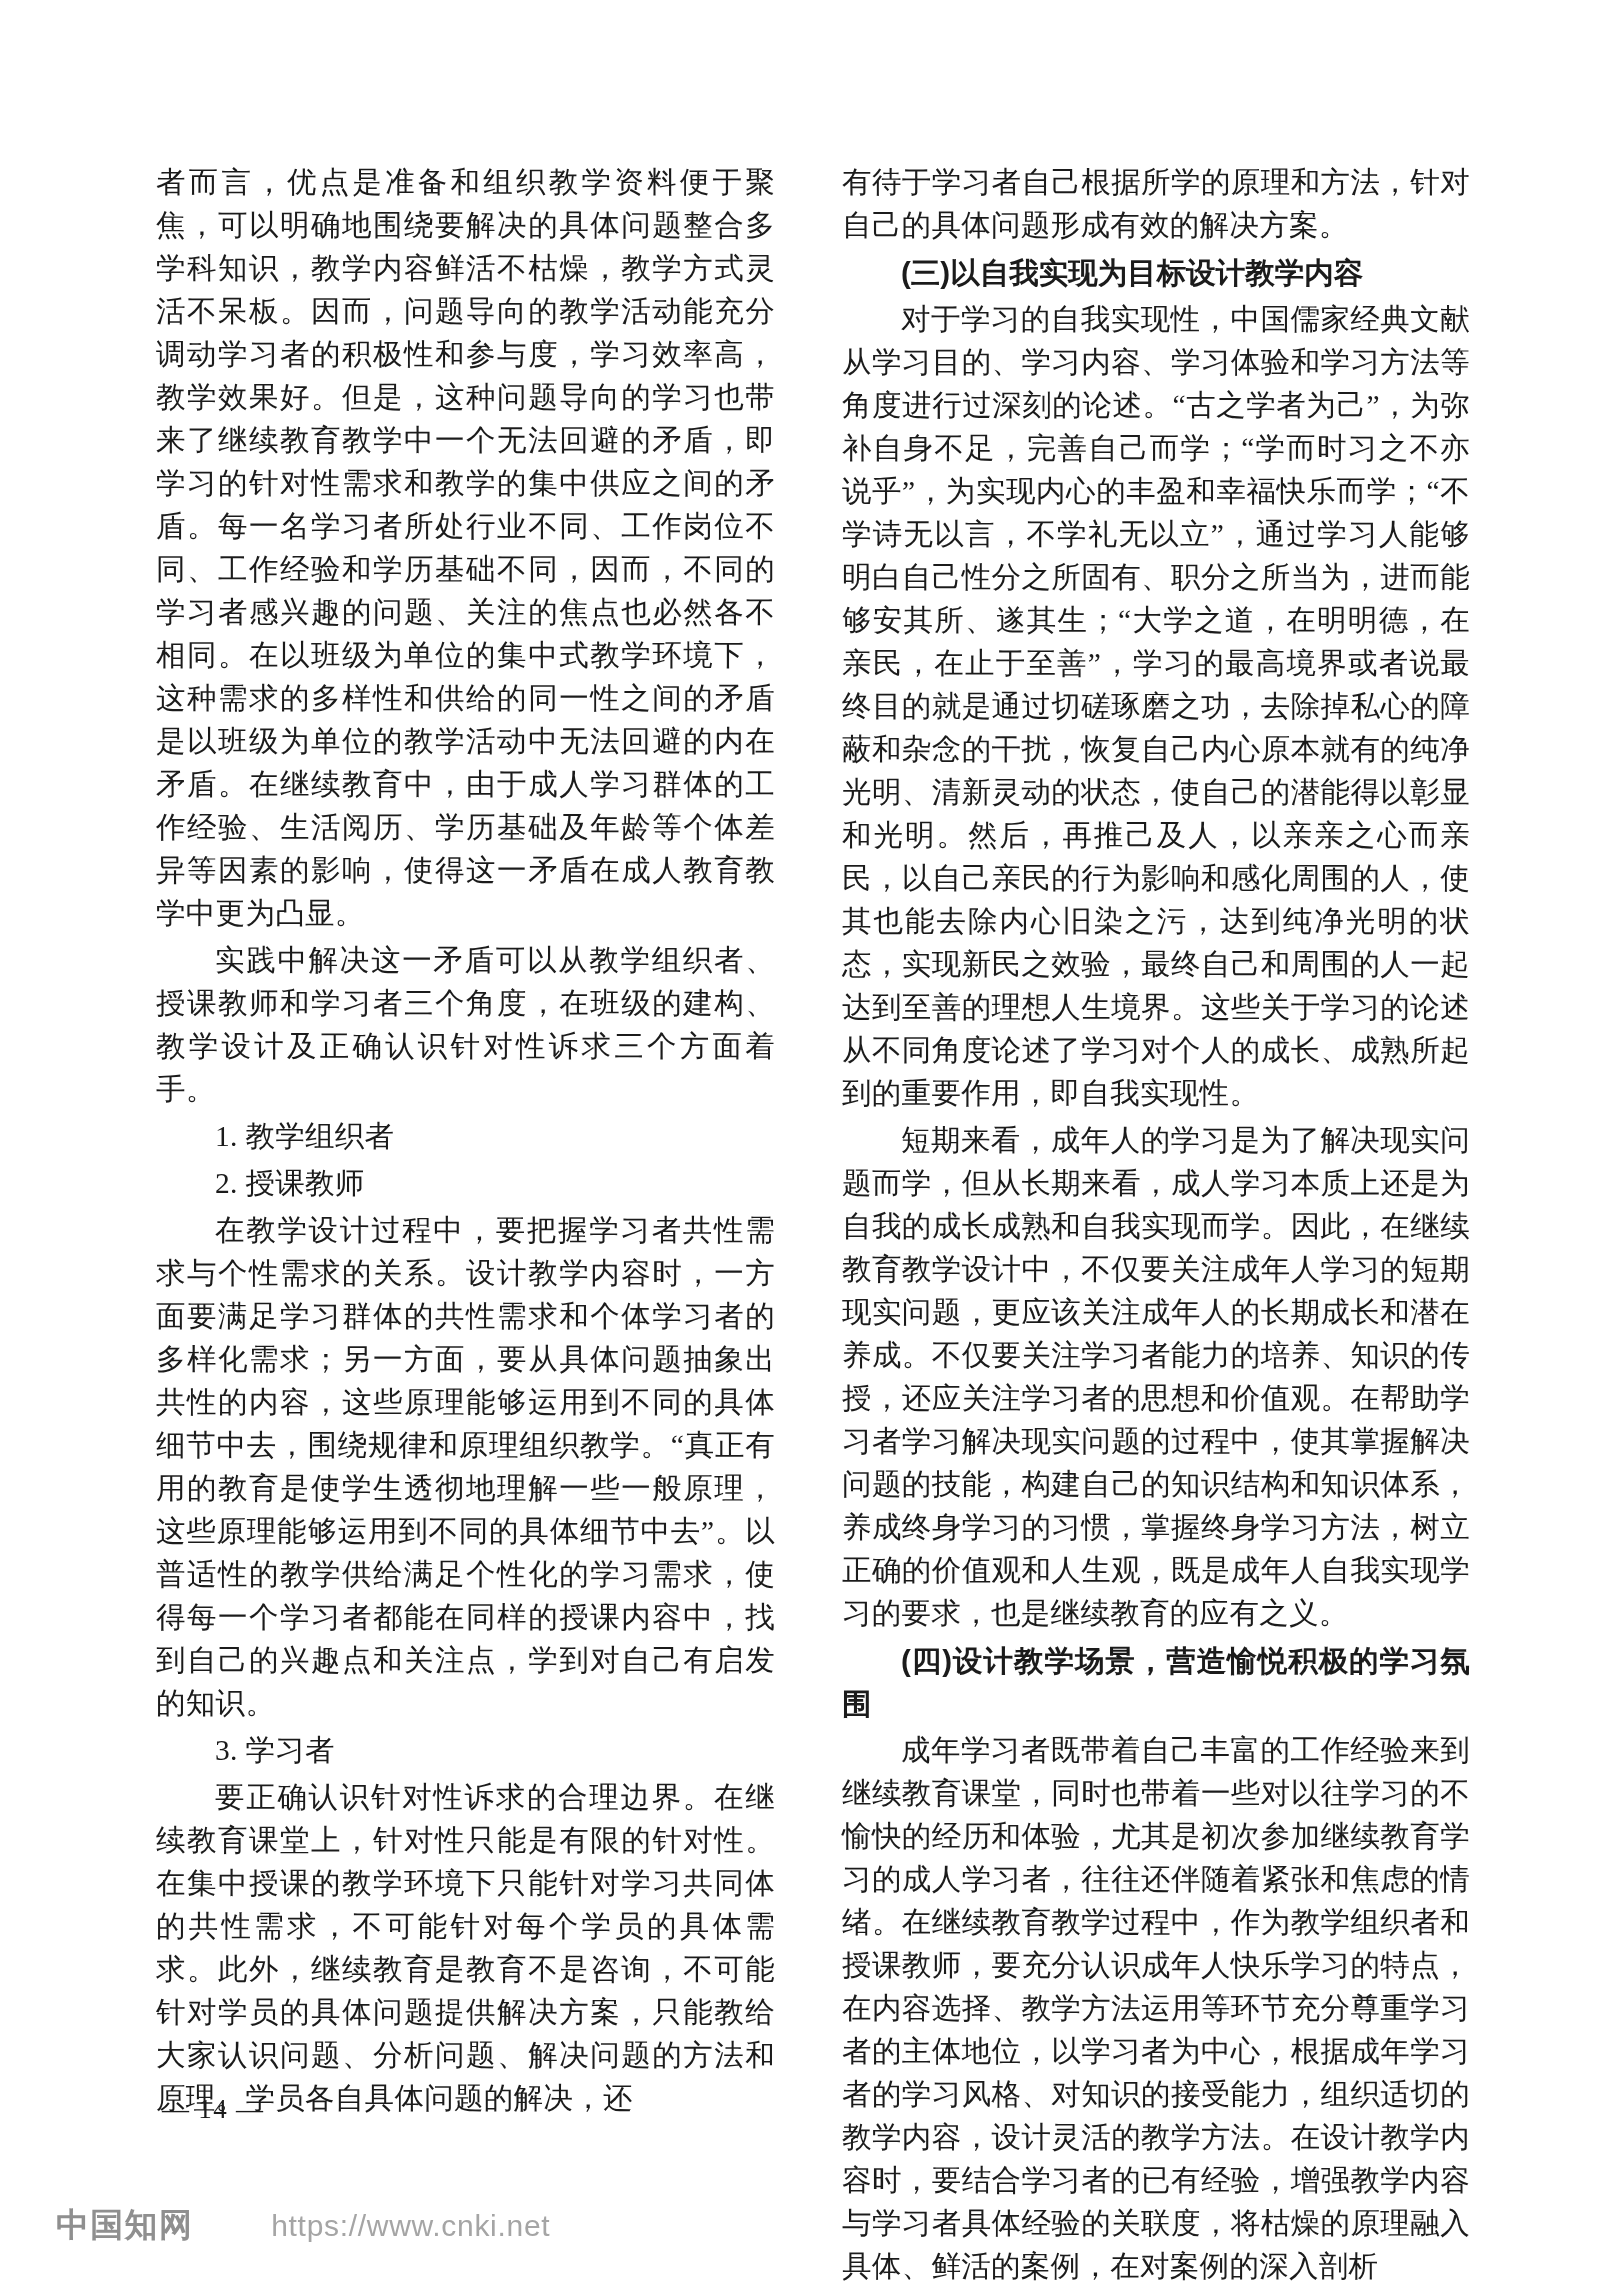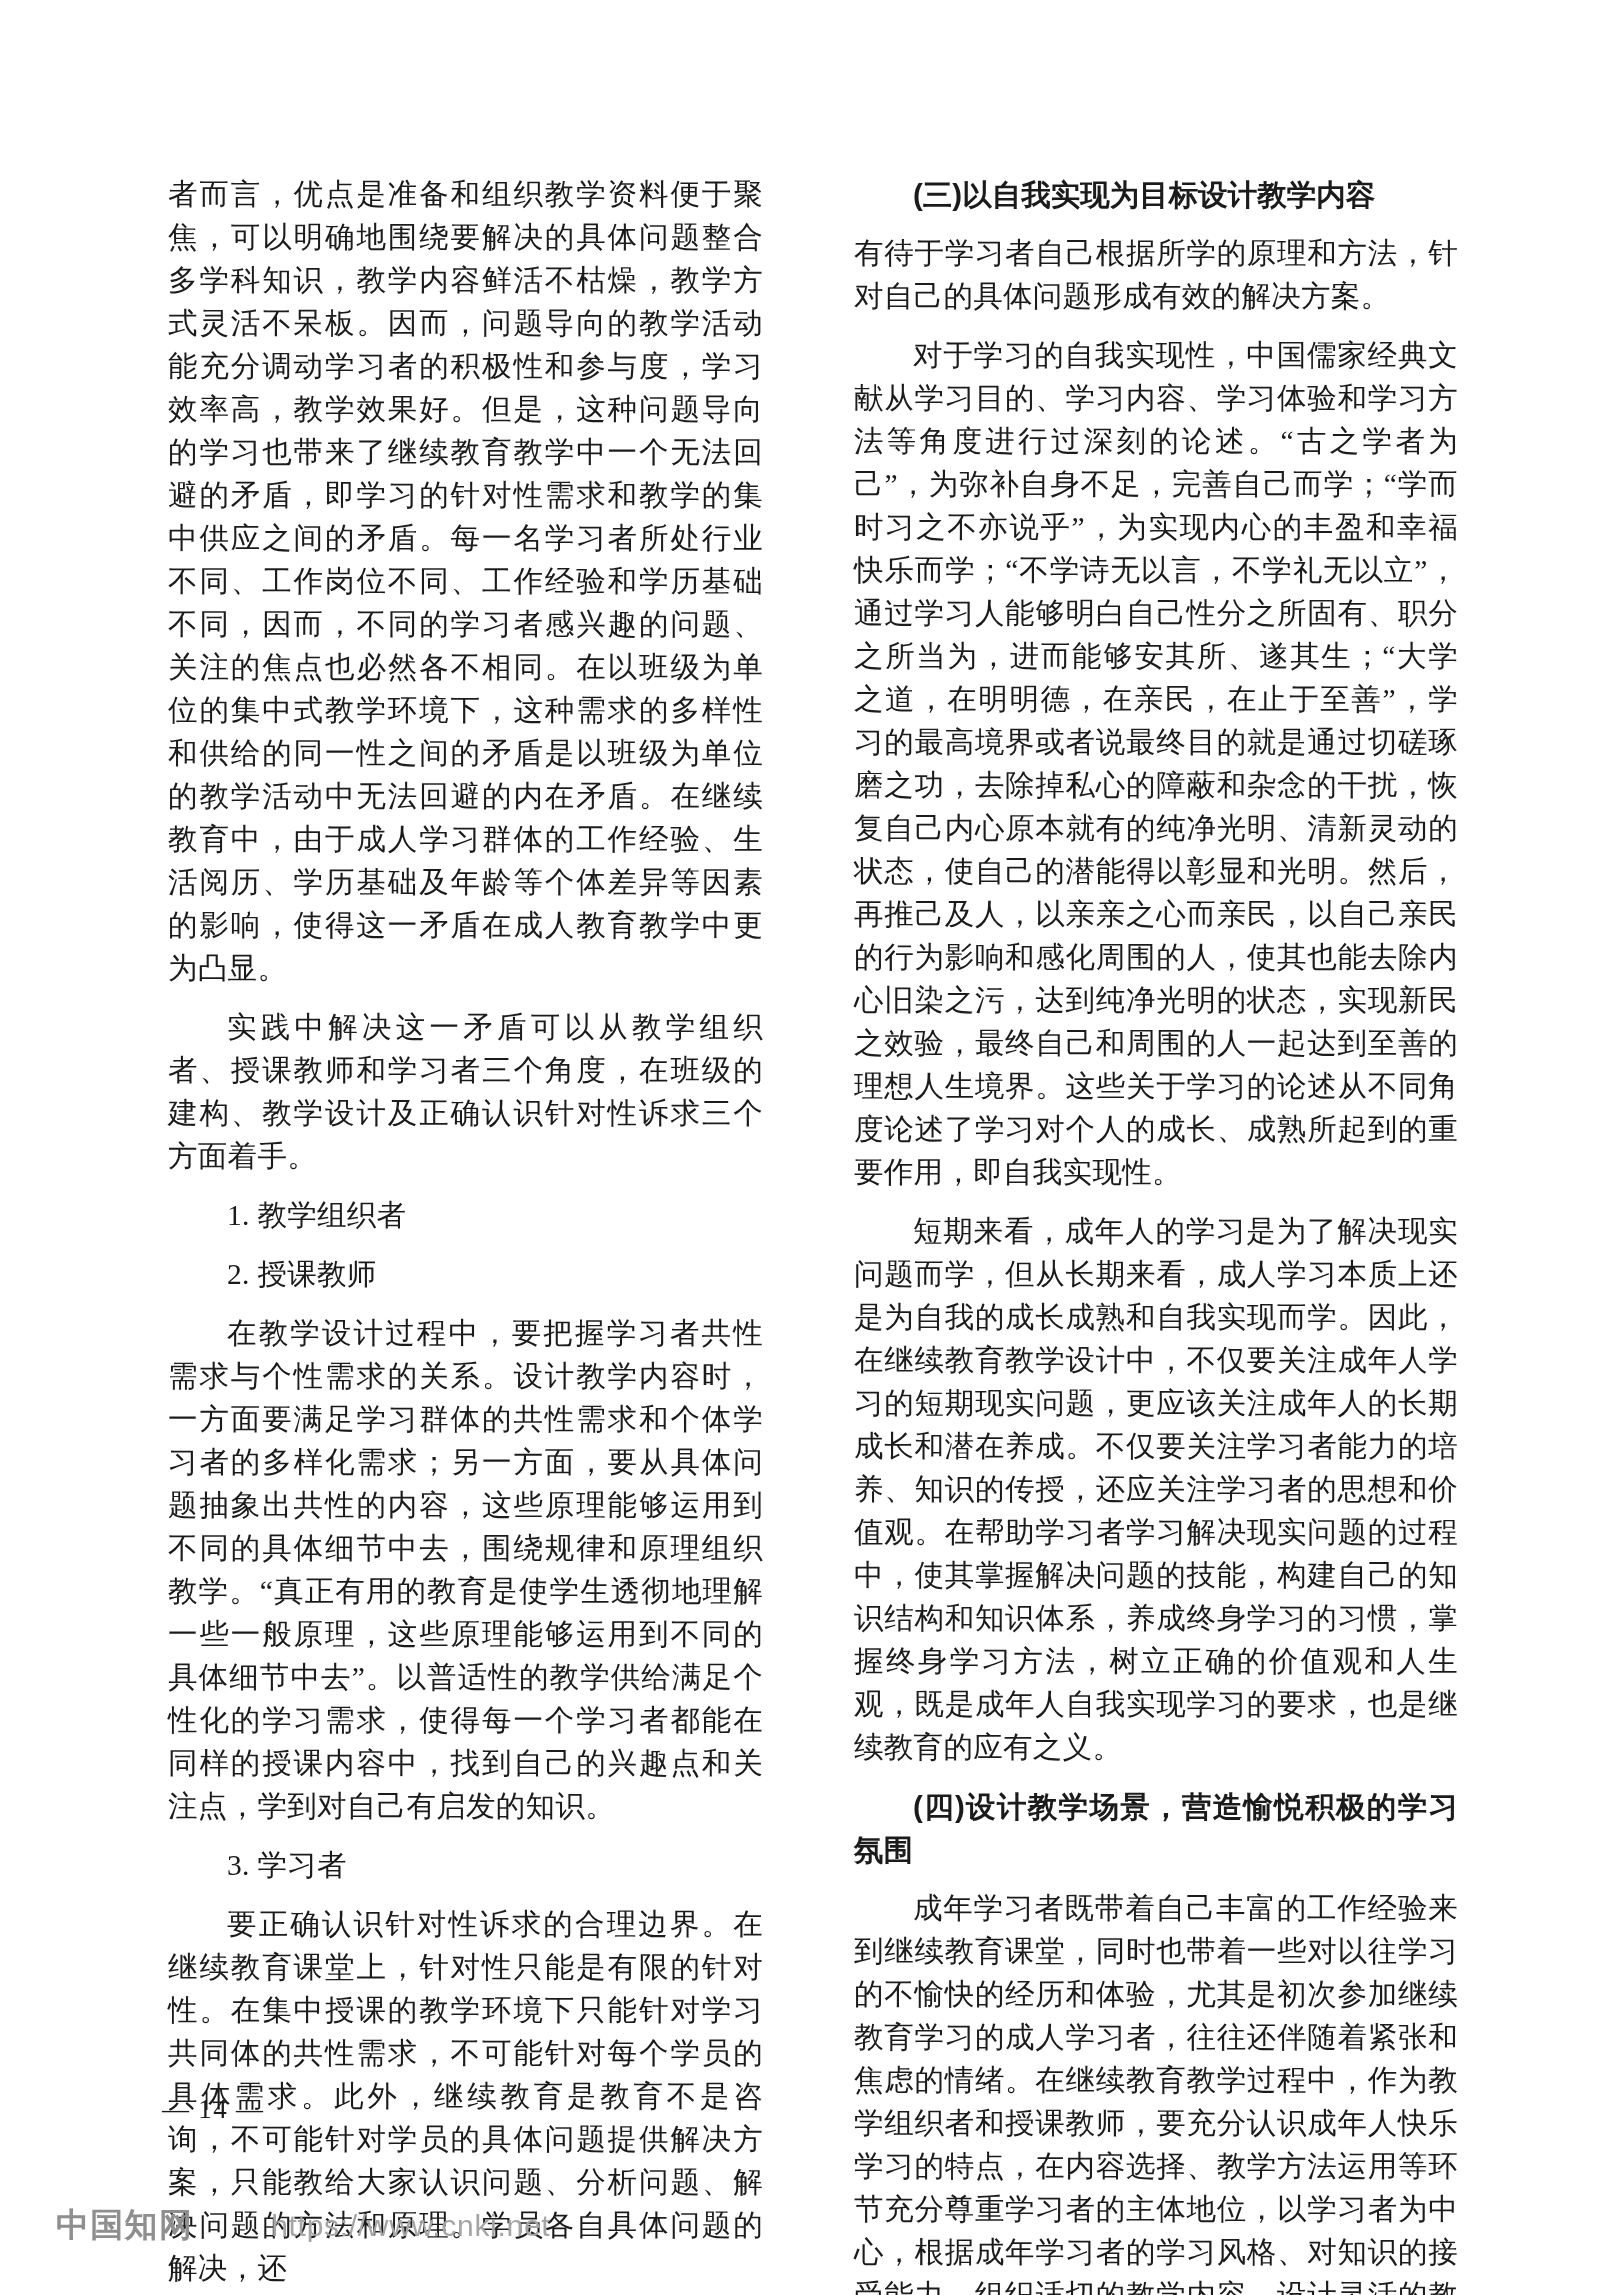--- a/index.html
+++ b/index.html
@@ -20,21 +20,21 @@
   .page{
     position:absolute;inset:0;
   }
   .column{
     position:absolute;
     top:157px;
   }
   .col-left{left:152px;width:627px;}
   .col-right{left:838px;width:636px;}
   .para{
-    margin:16px;
+    margin:4px;
     font-size:29.5px;
     line-height:43px;
     text-align:justify;
     text-justify:inter-ideograph;
     letter-spacing:0.3px;
     word-break:break-all;
   }
   .indent{text-indent:2em;}
   .kai{}
   .hei{
@@ -85,22 +85,22 @@
       <p class="para">者而言，优点是准备和组织教学资料便于聚焦，可以明确地围绕要解决的具体问题整合多学科知识，教学内容鲜活不枯燥，教学方式灵活不呆板。因而，问题导向的教学活动能充分调动学习者的积极性和参与度，学习效率高，教学效果好。但是，这种问题导向的学习也带来了继续教育教学中一个无法回避的矛盾，即学习的针对性需求和教学的集中供应之间的矛盾。每一名学习者所处行业不同、工作岗位不同、工作经验和学历基础不同，因而，不同的学习者感兴趣的问题、关注的焦点也必然各不相同。在以班级为单位的集中式教学环境下，这种需求的多样性和供给的同一性之间的矛盾是以班级为单位的教学活动中无法回避的内在矛盾。在继续教育中，由于成人学习群体的工作经验、生活阅历、学历基础及年龄等个体差异等因素的影响，使得这一矛盾在成人教育教学中更为凸显。</p>
       <p class="para indent">实践中解决这一矛盾可以从教学组织者、授课教师和学习者三个角度，在班级的建构、教学设计及正确认识针对性诉求三个方面着手。</p>
       <p class="para indent kai">1. 教学组织者</p>
       <p class="para indent kai">2. 授课教师</p>
       <p class="para indent">在教学设计过程中，要把握学习者共性需求与个性需求的关系。设计教学内容时，一方面要满足学习群体的共性需求和个体学习者的多样化需求；另一方面，要从具体问题抽象出共性的内容，这些原理能够运用到不同的具体细节中去，围绕规律和原理组织教学。“真正有用的教育是使学生透彻地理解一些一般原理，这些原理能够运用到不同的具体细节中去”。以普适性的教学供给满足个性化的学习需求，使得每一个学习者都能在同样的授课内容中，找到自己的兴趣点和关注点，学到对自己有启发的知识。</p>
       <p class="para indent kai">3. 学习者</p>
       <p class="para indent">要正确认识针对性诉求的合理边界。在继续教育课堂上，针对性只能是有限的针对性。在集中授课的教学环境下只能针对学习共同体的共性需求，不可能针对每个学员的具体需求。此外，继续教育是教育不是咨询，不可能针对学员的具体问题提供解决方案，只能教给大家认识问题、分析问题、解决问题的方法和原理。学员各自具体问题的解决，还</p>
     </div>
 
   <div class="column col-right">
+      <p class="para">有待于学习者自己根据所学的原理和方法，针对自己的具体问题形成有效的解决方案。</p>
       <p class="para indent hei">(三)以自我实现为目标设计教学内容</p>
-      <p class="para">有待于学习者自己根据所学的原理和方法，针对自己的具体问题形成有效的解决方案。</p>
       <p class="para indent">对于学习的自我实现性，中国儒家经典文献从学习目的、学习内容、学习体验和学习方法等角度进行过深刻的论述。“古之学者为己”，为弥补自身不足，完善自己而学；“学而时习之不亦说乎”，为实现内心的丰盈和幸福快乐而学；“不学诗无以言，不学礼无以立”，通过学习人能够明白自己性分之所固有、职分之所当为，进而能够安其所、遂其生；“大学之道，在明明德，在亲民，在止于至善”，学习的最高境界或者说最终目的就是通过切磋琢磨之功，去除掉私心的障蔽和杂念的干扰，恢复自己内心原本就有的纯净光明、清新灵动的状态，使自己的潜能得以彰显和光明。然后，再推己及人，以亲亲之心而亲民，以自己亲民的行为影响和感化周围的人，使其也能去除内心旧染之污，达到纯净光明的状态，实现新民之效验，最终自己和周围的人一起达到至善的理想人生境界。这些关于学习的论述从不同角度论述了学习对个人的成长、成熟所起到的重要作用，即自我实现性。</p>
       <p class="para indent">短期来看，成年人的学习是为了解决现实问题而学，但从长期来看，成人学习本质上还是为自我的成长成熟和自我实现而学。因此，在继续教育教学设计中，不仅要关注成年人学习的短期现实问题，更应该关注成年人的长期成长和潜在养成。不仅要关注学习者能力的培养、知识的传授，还应关注学习者的思想和价值观。在帮助学习者学习解决现实问题的过程中，使其掌握解决问题的技能，构建自己的知识结构和知识体系，养成终身学习的习惯，掌握终身学习方法，树立正确的价值观和人生观，既是成年人自我实现学习的要求，也是继续教育的应有之义。</p>
       <p class="para indent hei">(四)设计教学场景，营造愉悦积极的学习氛围</p>
       <p class="para indent">成年学习者既带着自己丰富的工作经验来到继续教育课堂，同时也带着一些对以往学习的不愉快的经历和体验，尤其是初次参加继续教育学习的成人学习者，往往还伴随着紧张和焦虑的情绪。在继续教育教学过程中，作为教学组织者和授课教师，要充分认识成年人快乐学习的特点，在内容选择、教学方法运用等环节充分尊重学习者的主体地位，以学习者为中心，根据成年学习者的学习风格、对知识的接受能力，组织适切的教学内容，设计灵活的教学方法。在设计教学内容时，要结合学习者的已有经验，增强教学内容与学习者具体经验的关联度，将枯燥的原理融入具体、鲜活的案例，在对案例的深入剖析</p>
     </div>
 
   <div class="page-number">— 14 —</div>
 
   <div class="watermark">
     <span class="wm-site">中国知网</span>

